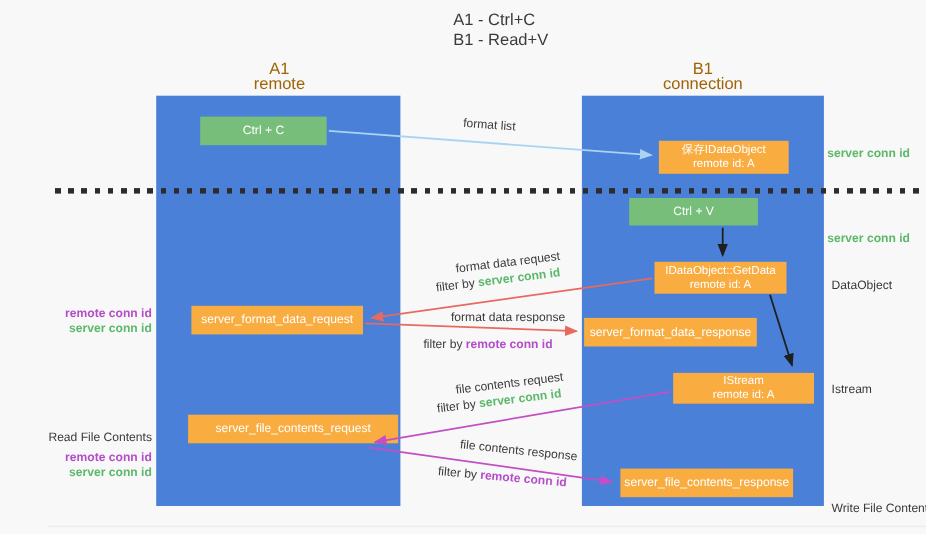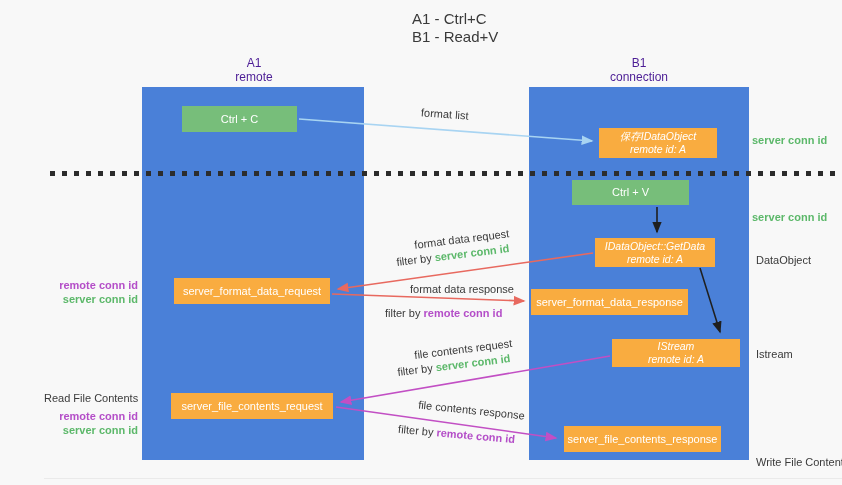--- a/index.html
+++ b/index.html
@@ -5,23 +5,23 @@
   html,body{margin:0;padding:0;}
   body{font-family:"Liberation Sans",sans-serif;background:#f8f8f8;}
   .stage{position:relative;width:842px;height:485px;background:#f8f8f8;overflow:hidden;margin-left:44px;}
   .lane{position:absolute;background:#4a80d8;z-index:1;}
   .divider{position:absolute;left:6px;width:830px;height:5px;z-index:3;
     background:repeating-linear-gradient(90deg,#2c2c2c 0 5px,transparent 5px 12px);}
   .box{position:absolute;display:flex;flex-direction:column;align-items:center;justify-content:center;
     color:#fff;font-size:11px;text-align:center;z-index:4;line-height:13px;}
   .box.green{background:#77be7a;}
   .box.orange{background:#f9ac40;}
-  .box .l2{font-size:10.5px;font-style:italic;}
+  .box .l2{font-size:10.5px;}
   .title{position:absolute;left:368px;top:10px;font-size:15px;color:#3a3a3a;line-height:18px;z-index:2;}
-  .lanehead{position:absolute;text-align:center;font-size:12px;color:#4c1d95;line-height:14px;z-index:2;}
+  .lanehead{position:absolute;text-align:center;font-size:15px;color:#a16207;line-height:14px;z-index:2;}
   .lbl{position:absolute;font-size:11px;color:#3a3a3a;z-index:5;white-space:nowrap;}
   .lbl.green{color:#5cb86a;font-weight:bold;}
   .lbl.purple{color:#b44ec8;font-weight:bold;}
   .lbl .green{color:#5cb86a;font-weight:bold;}
   .lbl .purple{color:#b44ec8;font-weight:bold;}
   .rightedge{width:94px;text-align:right;}
   svg.arrows{position:absolute;left:0;top:0;z-index:6;pointer-events:none;}
   .bottomrule{position:absolute;left:0;top:478px;width:842px;height:1px;background:#eaeaea;z-index:0;}
 </style>
 </head>
@@ -74,21 +74,21 @@
   </div>
 
   <div class="box orange" style="left:130px;top:278px;width:156px;height:26px;">
     <div>server_format_data_request</div>
   </div>
 
   <div class="box orange" style="left:487px;top:289px;width:157px;height:26px;">
     <div>server_format_data_response</div>
   </div>
 
-  <div class="box orange" style="left:127px;top:393px;width:162px;height:26px;">
+  <div class="box orange" style="left:127px;top:377px;width:191px;height:26px;">
     <div>server_file_contents_request</div>
   </div>
 
   <div class="box orange" style="left:520px;top:426px;width:157px;height:26px;">
     <div>server_file_contents_response</div>
   </div>
 
   <div class="lbl green" style="left:708px;top:134px;">server conn id</div>
   <div class="lbl green" style="left:708px;top:211px;">server conn id</div>
   <div class="lbl" style="left:712px;top:254px;text-align:right;">DataObject</div>

